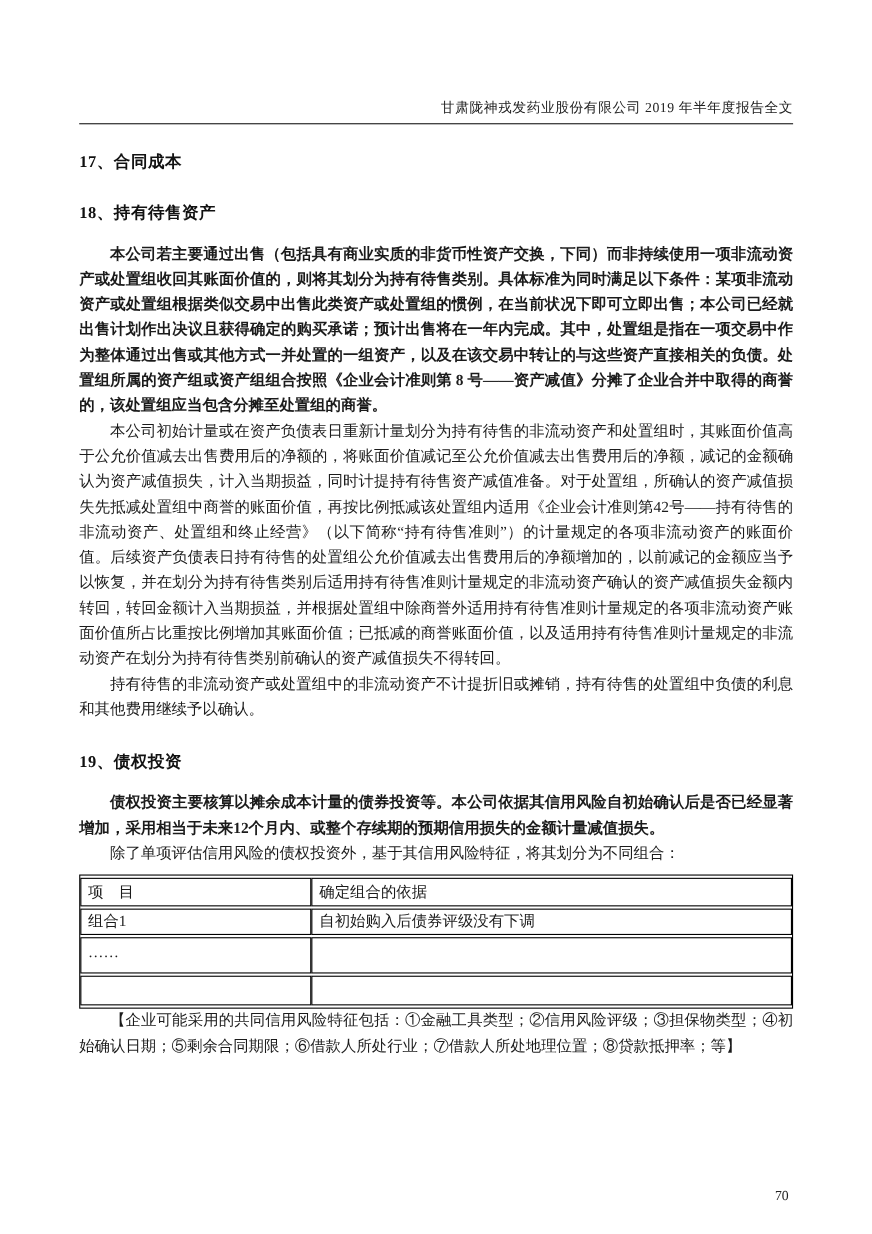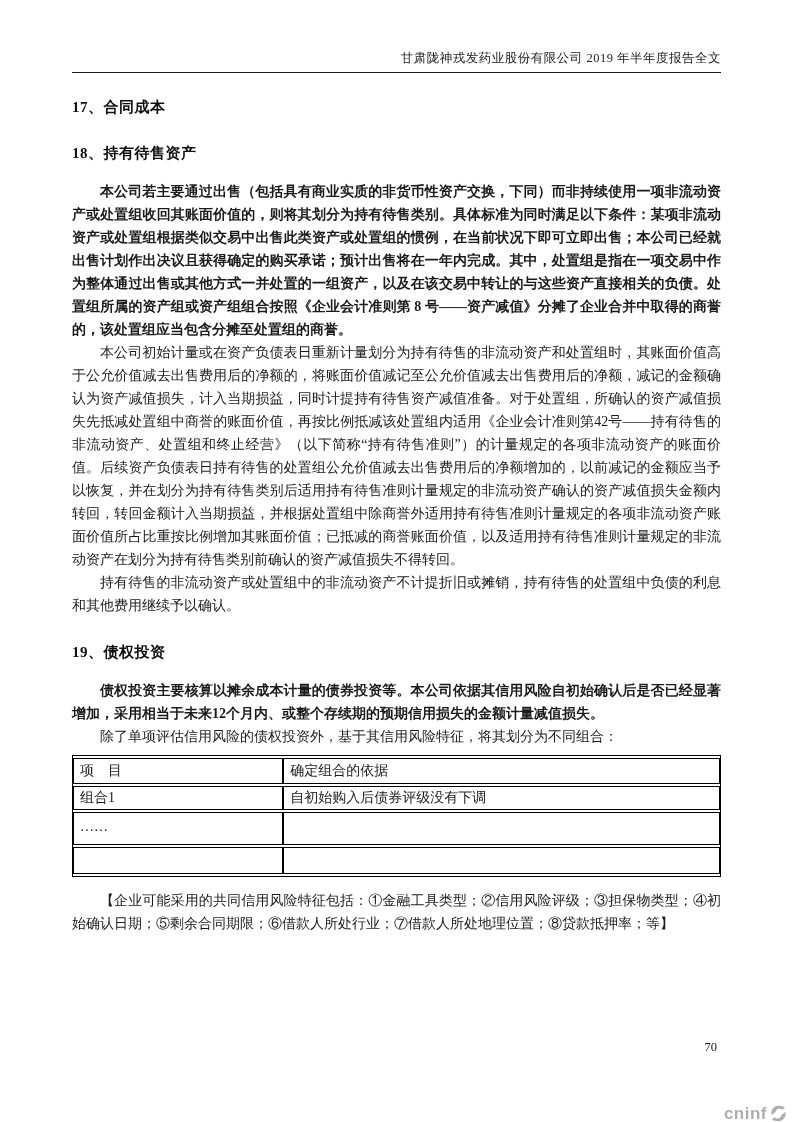--- a/index.html
+++ b/index.html
@@ -15,20 +15,21 @@
   .content { margin: 0 72px; width: 649px; }
 
   .report-header {
     padding-top: 50px;
     padding-bottom: 5px;
     border-bottom: 1.5px solid #1a1a1a;
     text-align: right;
     font-size: 12.5px;
     color: #222;
     letter-spacing: 0.5px;
+    margin-top: 40px;
   }
 
   h2.sec {
     font-size: 15px;
     font-weight: bold;
     color: #111;
     letter-spacing: 0.5px;
   }
   .h17 { margin-top: 25px; }
   .h18 { margin-top: 27px; }
@@ -62,21 +63,21 @@
     white-space: nowrap;
   }
   table.policy-table th { text-align: left; height: 26px; }
   table.policy-table td { text-align: left; }
   table.policy-table col.c1 { width: 32.5%; }
   table.policy-table tr.r1 td { height: 17px; }
   table.policy-table tr.r2 td { height: 33px; vertical-align: top; padding-top: 6px; }
   table.policy-table tr.r3 td { height: 27px; }
 
   p.footnote {
-    margin-top: 12px;
+    margin-top: 0;
     font-size: 14px;
     line-height: 23px;
     text-align: justify;
     text-indent: 2em;
     color: #1b1b1b;
   }
 
   .page-number {
     position: absolute;
     top: 1040px;

